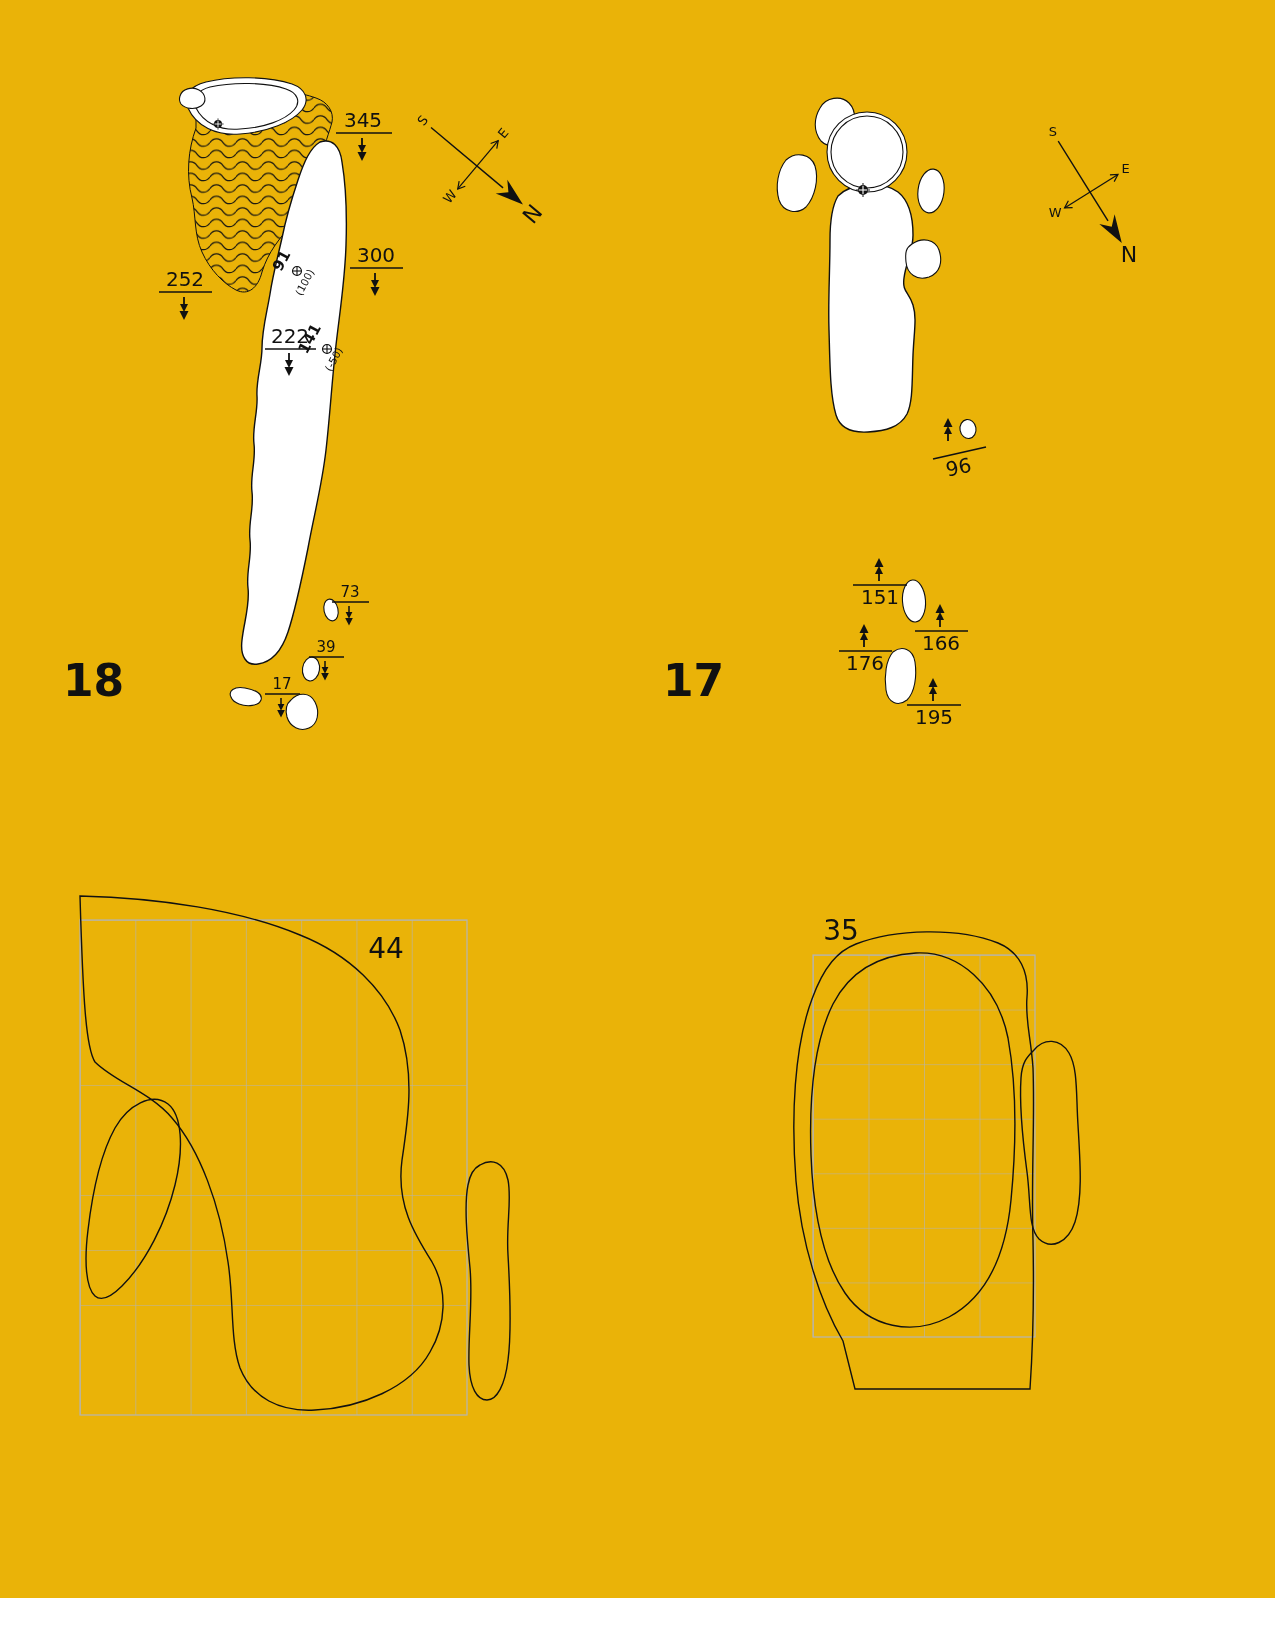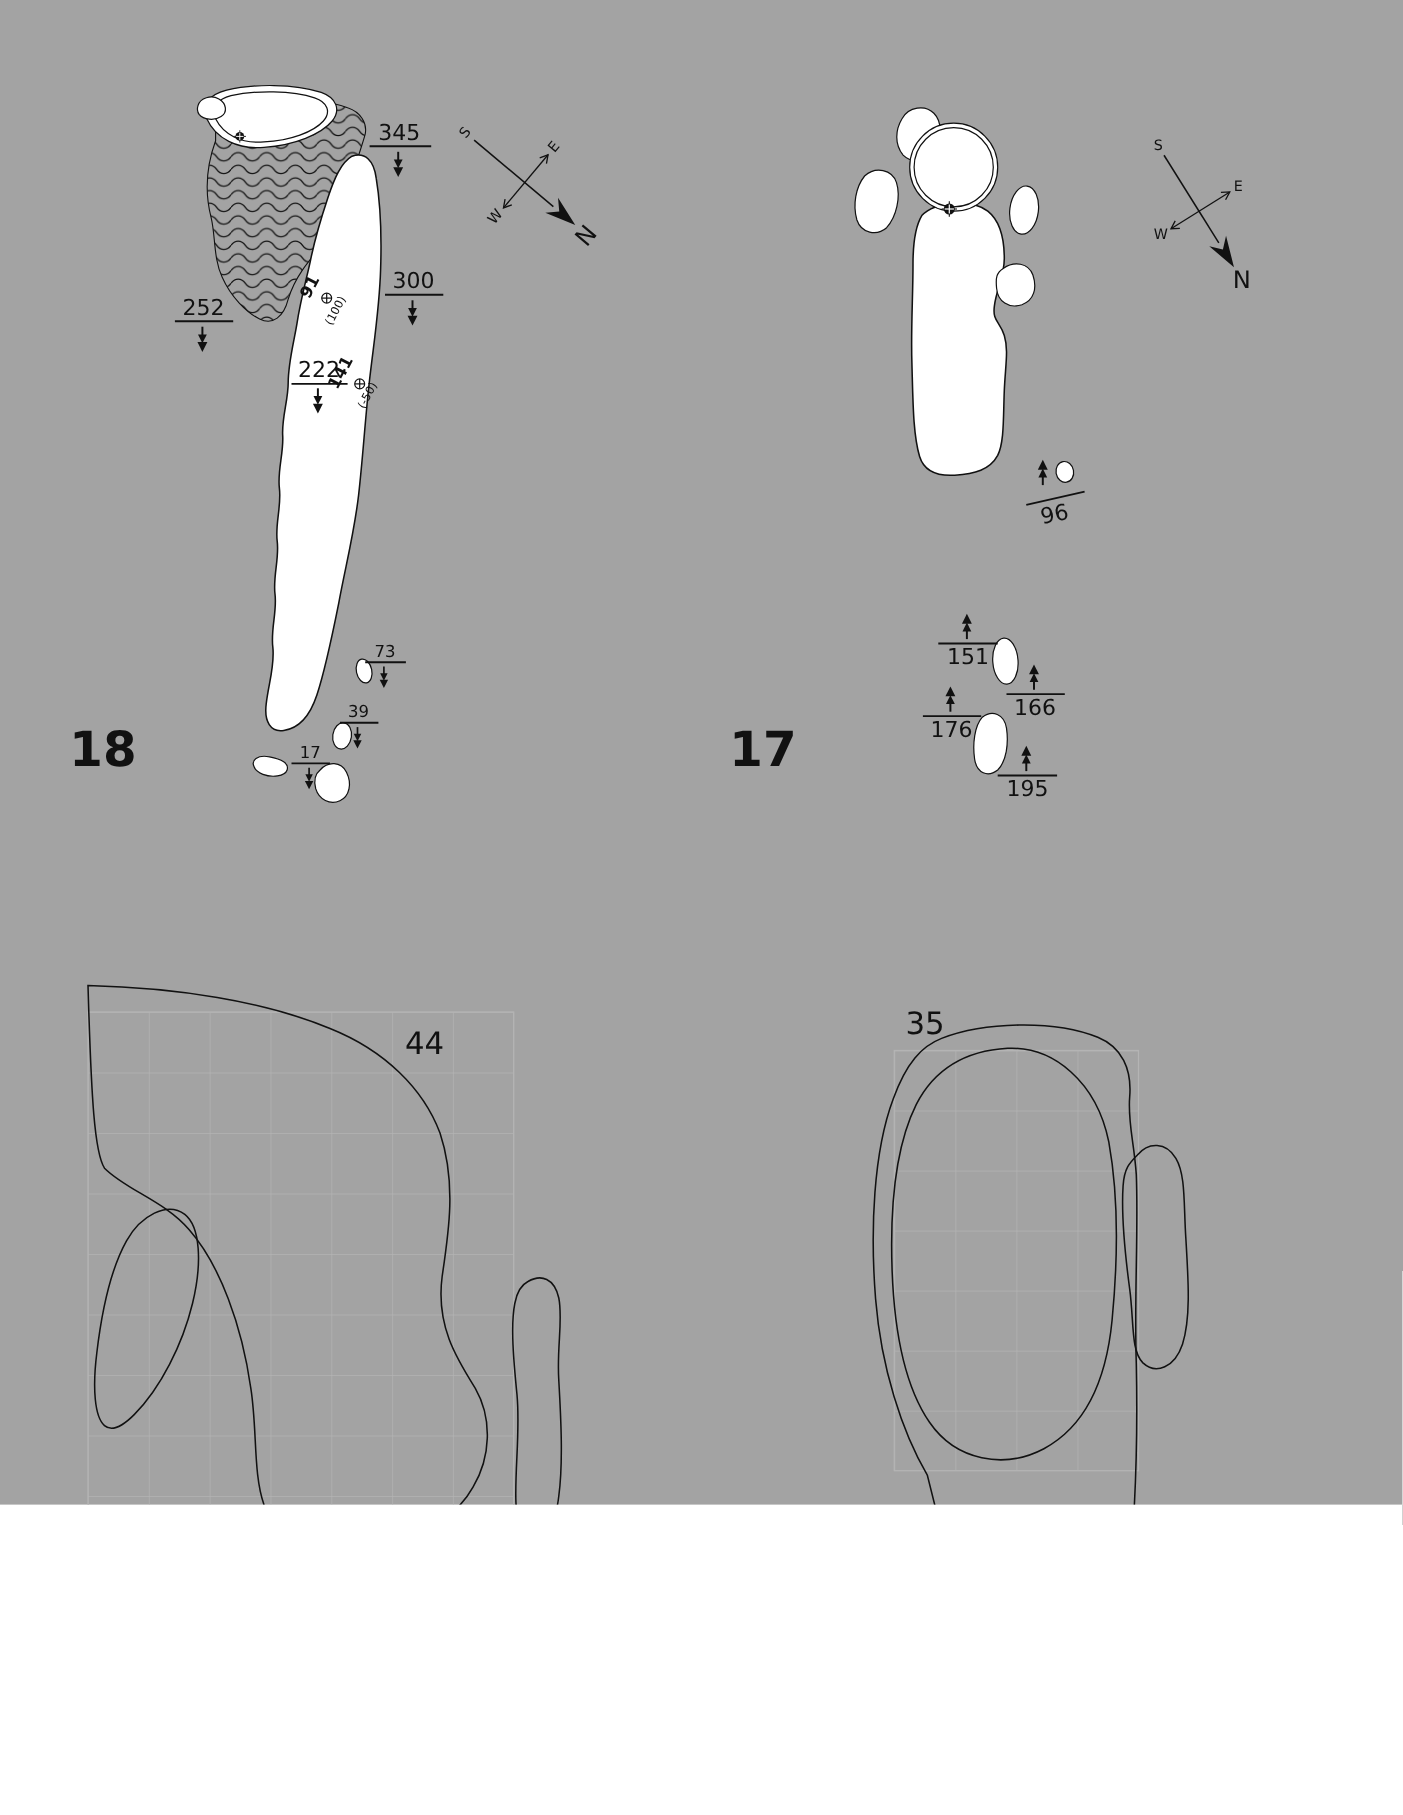--- a/index.html
+++ b/index.html
@@ -1,17 +1,17 @@
 <!DOCTYPE html>
 <html><head>
 <meta charset="utf-8">
 <style>
   html,body { margin:0; padding:0; background:#ffffff; }
   .page {
-    position:relative; width:1275px; height:1368px; background:#a3a3a3;
+    position:relative; width:1275px; height:1598px; background:#eab308;
     font-family:"DejaVu Sans","Liberation Sans",sans-serif; overflow:hidden;
   }
   svg { display:block; }
   svg text { fill:#111; }
   .dist      { font-size:20px; text-anchor:middle; }
   .dist-sm   { font-size:15px; text-anchor:middle; }
   .rot-big   { font-size:15px; font-weight:bold; text-anchor:middle; }
   .rot-sub   { font-size:10.5px; text-anchor:middle; }
   .hole-num  { font-size:44px; font-weight:bold; }
   .green-num { font-size:28px; text-anchor:middle; }

